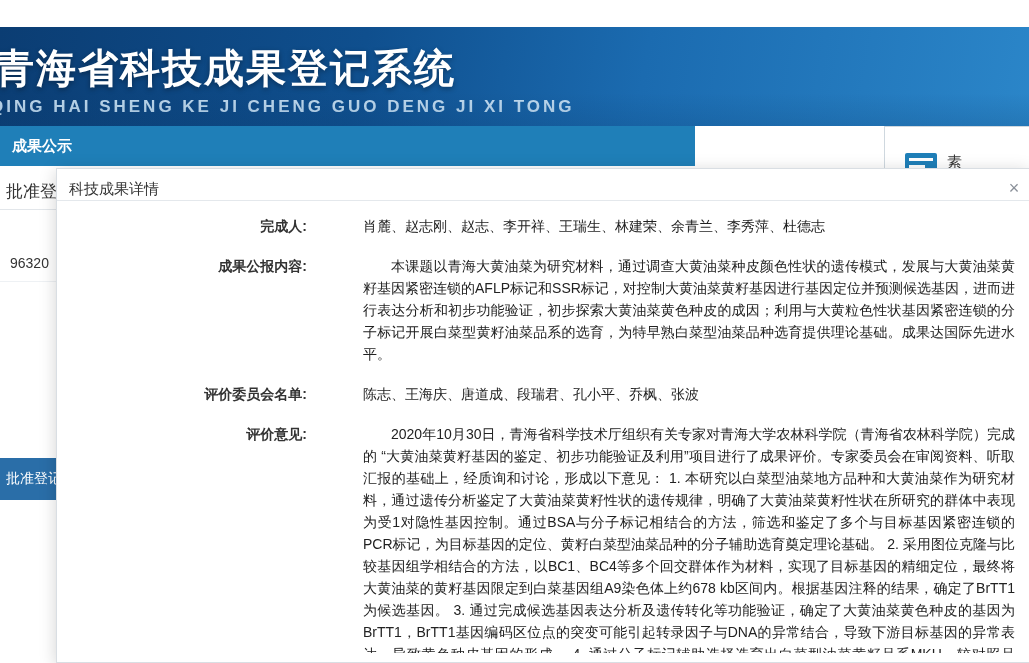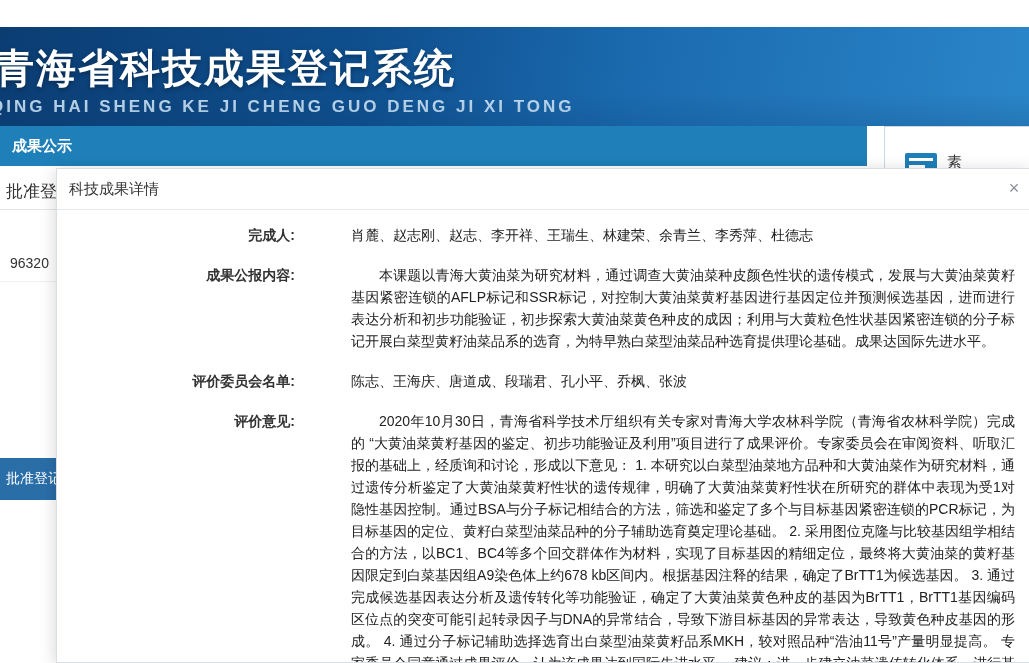--- a/index.html
+++ b/index.html
@@ -60,21 +60,21 @@
   .page-body {
     position: absolute;
     left: 0; top: 126px;
     width: 1029px;
     height: 537px;
     background: #ffffff;
   }
   .section-bar {
     position: absolute;
     left: 0; top: 0;
-    width: 867px;
+    width: 695px;
     height: 40px;
     background: #1f7fb8;
     color: #ffffff;
     font-size: 15px;
     font-weight: bold;
     line-height: 40px;
     padding-left: 12px;
     box-sizing: border-box;
   }
   .side-panel {
@@ -179,21 +179,21 @@
     height: 495px;
     background: #ffffff;
     border: 1px solid #d9dee3;
     border-right: none;
     box-shadow: 0 3px 16px rgba(0,0,0,0.18);
     box-sizing: border-box;
     overflow: hidden;
   }
   .modal-header {
     position: relative;
-    height: 41px;
+    height: 32px;
     border-bottom: 1px solid #e4e8ec;
     background: #ffffff;
     box-sizing: border-box;
   }
   .modal-title {
     position: absolute;
     left: 12px;
     top: 11px;
     font-size: 15px;
     color: #333333;
@@ -215,21 +215,21 @@
     position: relative;
     height: 452px;
     overflow: hidden;
     padding: 0;
   }
 
   .field {
     position: relative;
     display: flex;
     align-items: flex-start;
-    padding: 0 14px 0 0;
+    padding: 0 14px 0 12px;
   }
   .field-label {
     width: 250px;
     min-width: 250px;
     text-align: right;
     font-size: 14px;
     font-weight: bold;
     color: #333333;
     padding-right: 12px;
     box-sizing: border-box;

